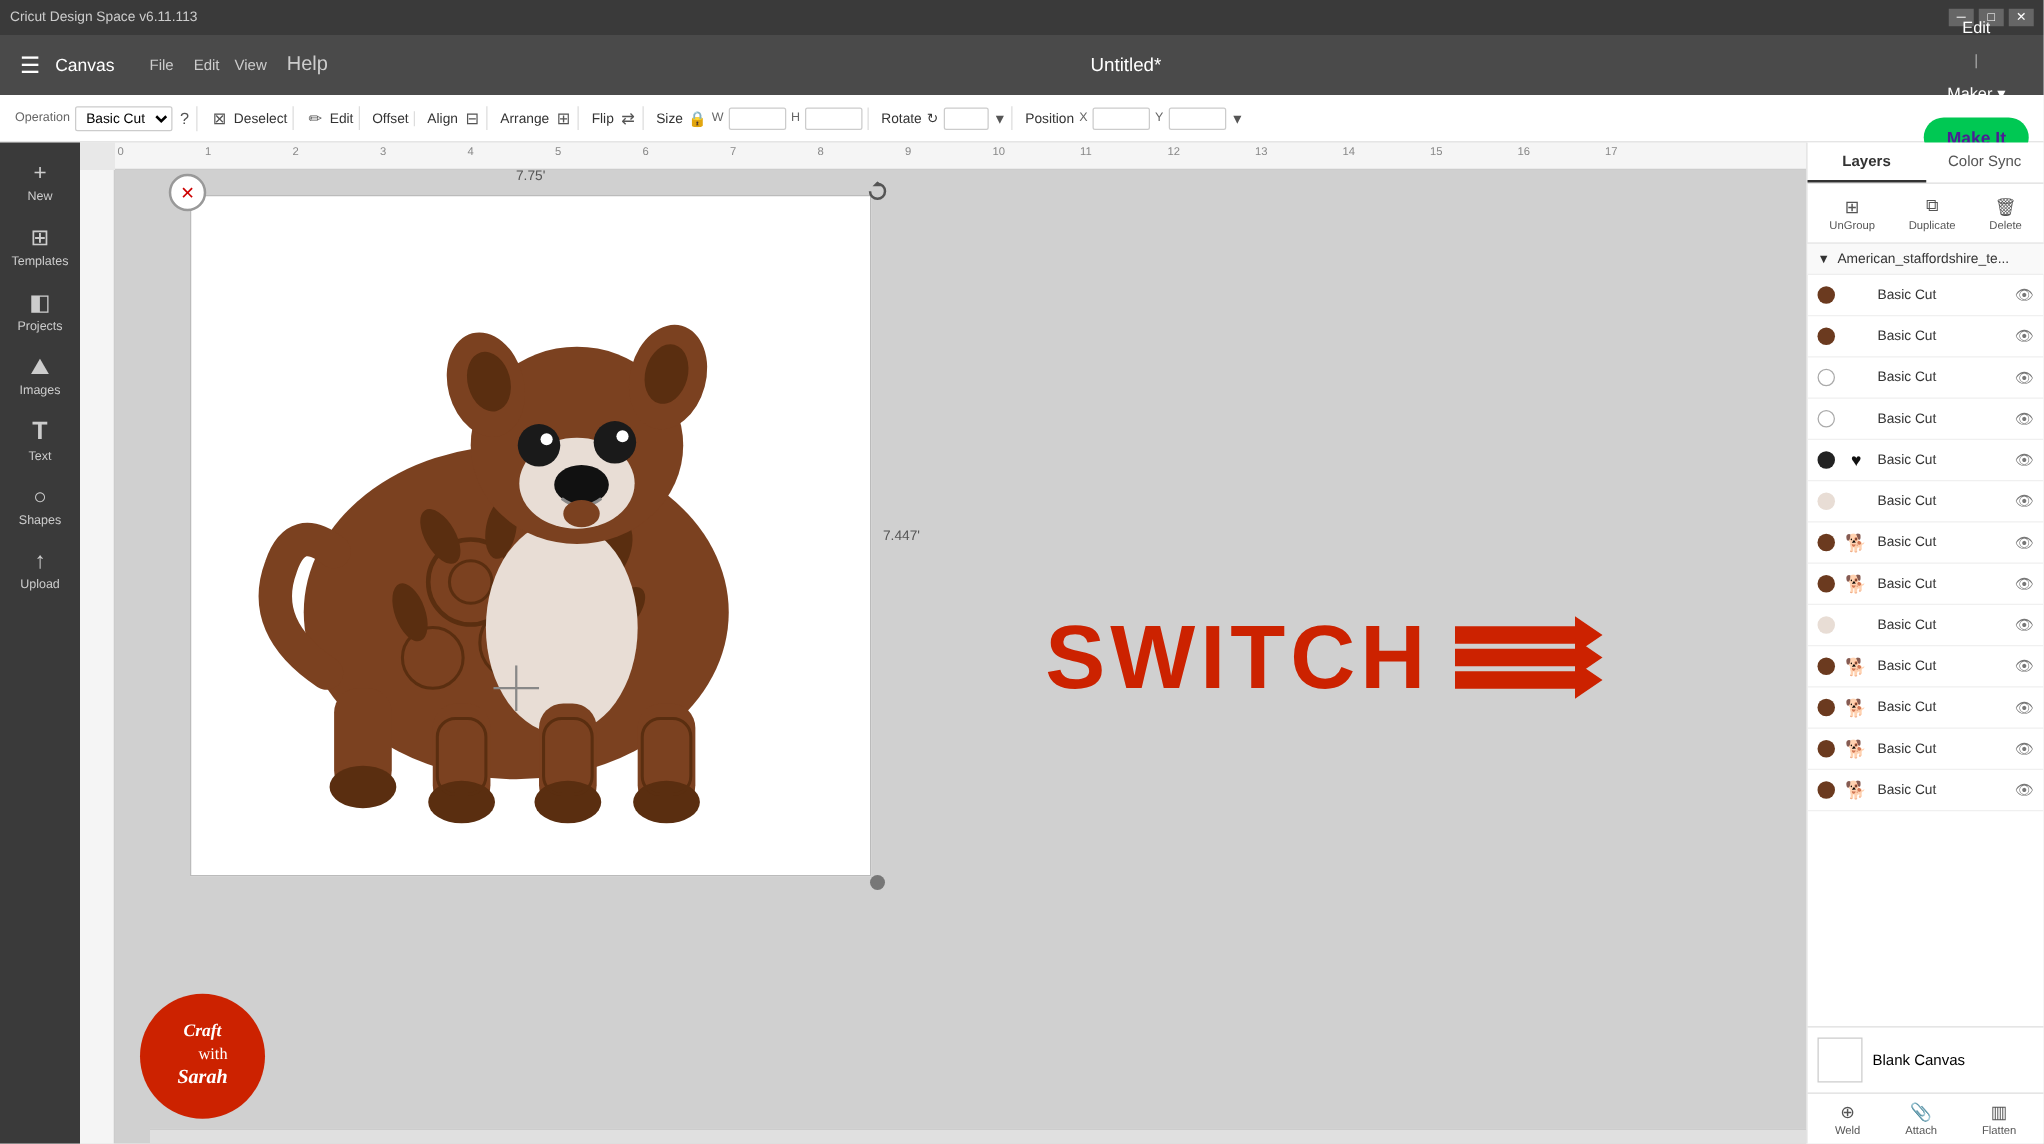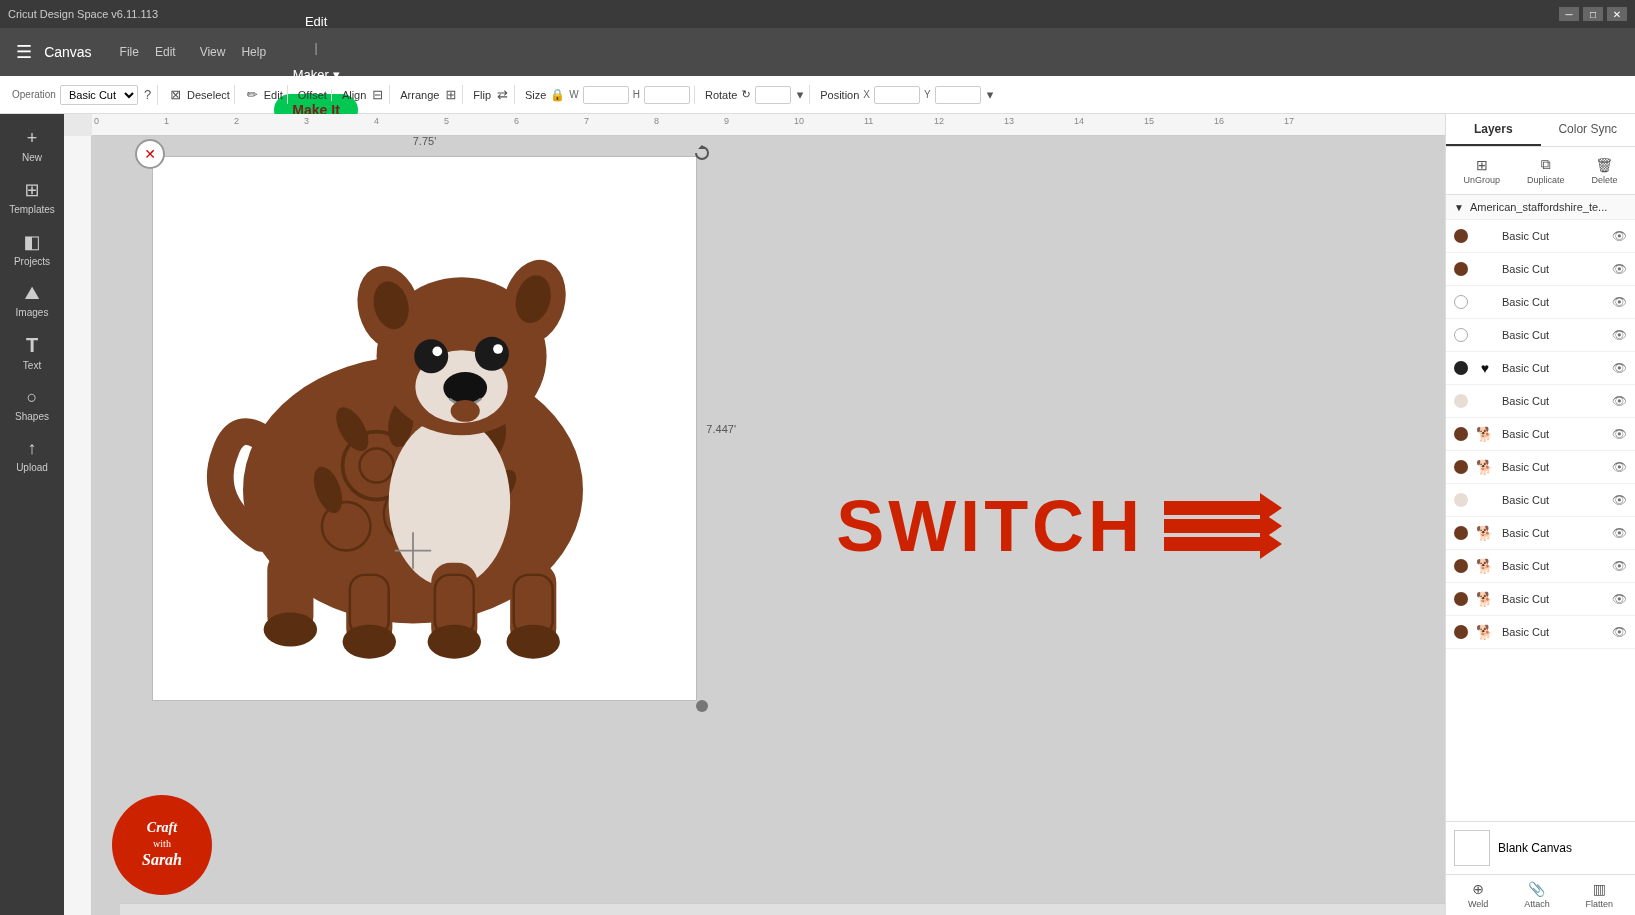--- a/index.html
+++ b/index.html
@@ -39,21 +39,21 @@
       flex: 1; text-align: center; color: #fff; font-size: 15px;
     }
     #toolbar .right-actions { display: flex; align-items: center; gap: 8px; flex-direction: column; }
     #toolbar .my-projects-btn, #toolbar .save-btn, #toolbar .maker-btn {
       background: none; border: none; color: #fff; font-size: 13px; cursor: pointer; padding: 4px 8px;
     }
     #toolbar .save-btn { color: #fff; }
     #toolbar .separator { color: #aaa; }
     #toolbar .maker-btn { display: flex; align-items: center; gap: 4px; }
     #toolbar .make-it-btn {
-      background: #00c853; border: none; color: #7f1d1d; font-size: 14px; font-weight: bold;
+      background: #00c853; border: none; color: #4c1d95; font-size: 14px; font-weight: bold;
       padding: 8px 18px; border-radius: 20px; cursor: pointer;
     }
 
     
     #secondary-toolbar {
       height: 38px;
       background: #fff;
       border-bottom: 1px solid #ddd;
       display: flex;
       align-items: center;
@@ -190,21 +190,21 @@
       bottom: 20px; left: 20px;
       width: 100px; height: 100px;
       border-radius: 50%;
       background: #cc2200;
       display: flex; align-items: center; justify-content: center;
       color: #fff; font-size: 11px; text-align: center;
       font-family: Georgia, serif;
       z-index: 30;
     }
     #craft-logo .craft-text { font-size: 14px; font-style: italic; font-weight: bold; }
-    #craft-logo .with-text { font-size: 10px; }
+    #craft-logo .with-text { font-size: 13px; text-align: right; }
     #craft-logo .sarah-text { font-size: 16px; font-style: italic; font-weight: bold; }
 
     
     #right-panel {
       width: 190px;
       background: #fff;
       border-left: 1px solid #ddd;
       display: flex;
       flex-direction: column;
     }
@@ -305,23 +305,26 @@
     <button class="win-btn">✕</button>
   </div>
 </div>
 
 <div id="toolbar">
   <button class="menu-btn">☰</button>
   <span class="canvas-label">Canvas</span>
 
   <span style="color:#ccc;cursor:pointer;font-size:12px;">File</span>
   <span style="color:#ccc;cursor:pointer;font-size:12px;margin-left:8px;">Edit</span>
-  <span style="color:#ccc;cursor:pointer;font-size:12px;margin-left:16px;">View</span>
-  <span style="color:#ccc;cursor:pointer;font-size:12px;margin-left:8px;">Help</span>
-
+  <span style="color:#ccc;cursor:pointer;font-size:12px;margin-left:4px;">View</span>
+  <span style="color:#ccc;cursor:pointer;font-size:16px;margin-left:8px;">Help</span>
+
+  <div class="title-area">
+    <span>Untitled*</span>
+  </div>
   <div class="right-actions">
     <button class="my-projects-btn">My Projects</button>
     <button class="save-btn">Edit</button>
     <span class="separator">|</span>
     <button class="maker-btn">
       <span>Maker</span>
       <span>▾</span>
     </button>
     <button class="make-it-btn">Make It</button>
   </div>

